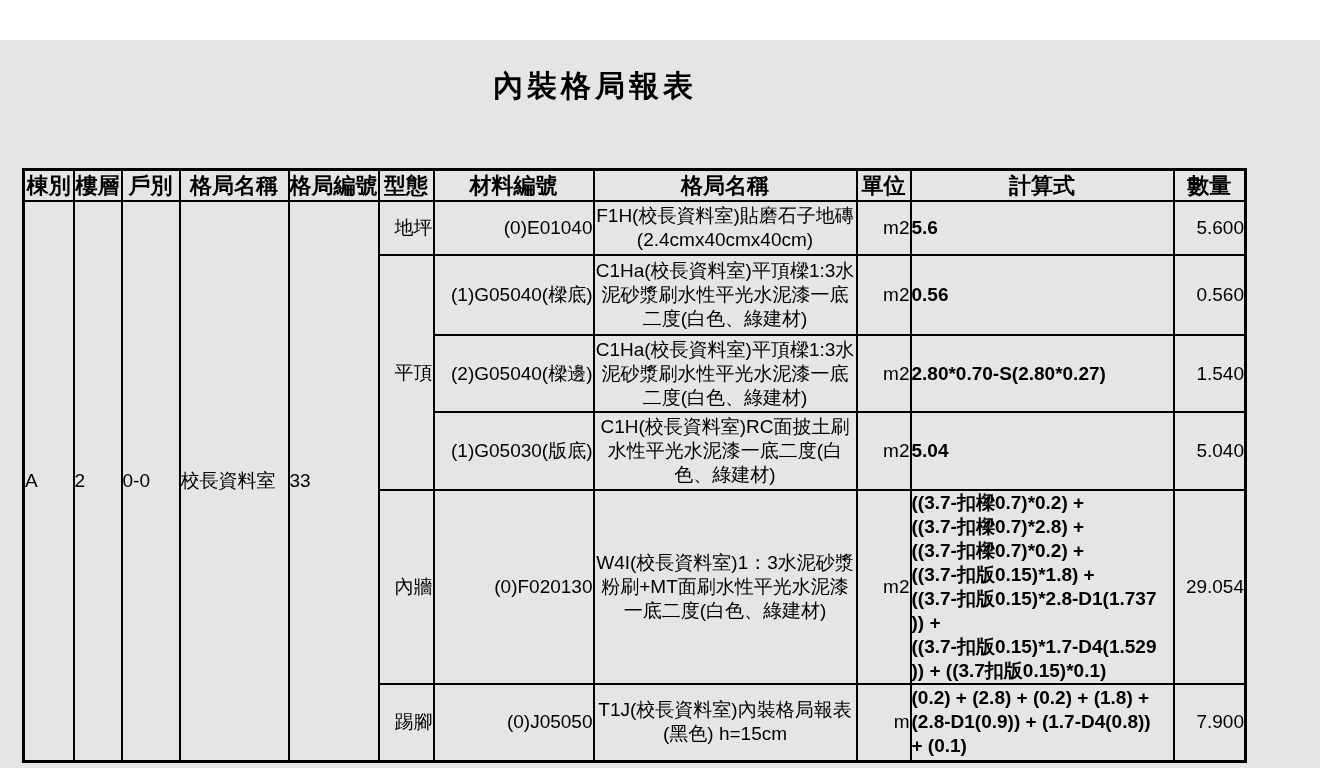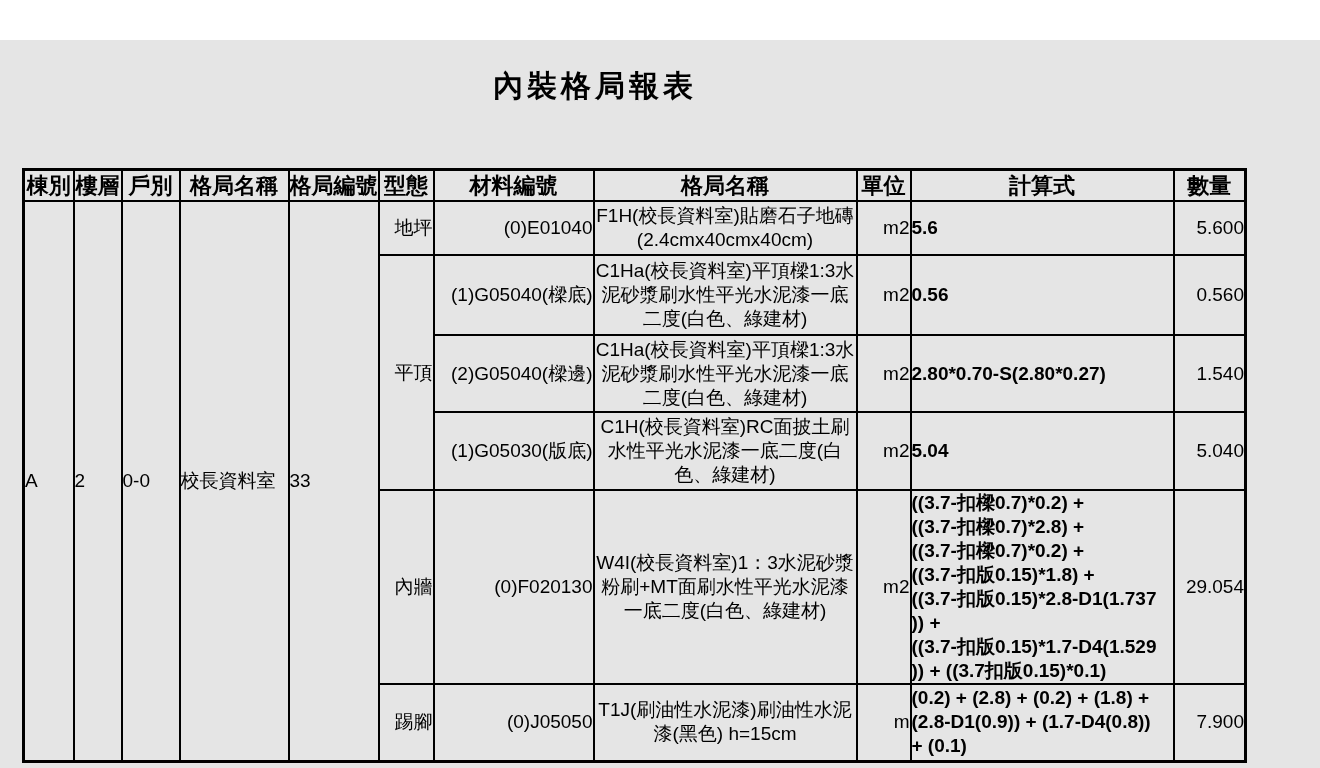--- a/index.html
+++ b/index.html
@@ -144,21 +144,21 @@
 ((3.7-扣版0.15)*2.8-D1(1.737
 )) +
 ((3.7-扣版0.15)*1.7-D4(1.529
 )) + ((3.7扣版0.15)*0.1)</td>
       <td class="c-right">29.054</td>
     </tr>
 
     <tr style="height:77px">
       <td class="c-type">踢腳</td>
       <td class="c-code">(0)J05050</td>
-      <td class="c-name">T1J(刷油性水泥漆)刷油性水泥漆(黑色) h=15cm</td>
+      <td class="c-name">T1J(校長資料室)內裝格局報表(黑色) h=15cm</td>
       <td class="c-center">m</td>
       <td class="c-formula">(0.2) + (2.8) + (0.2) + (1.8) +
 (2.8-D1(0.9)) + (1.7-D4(0.8))
 + (0.1)</td>
       <td class="c-right">7.900</td>
     </tr>
   </tbody>
     </table>
 
 </div>

